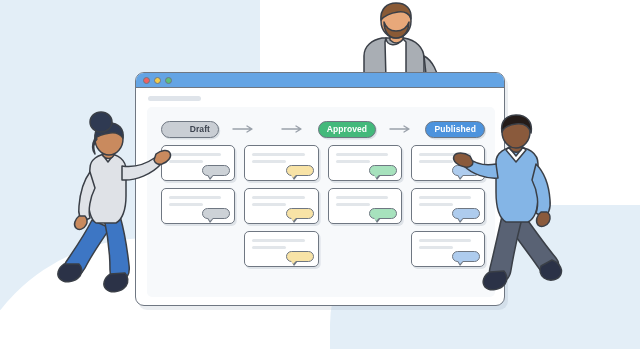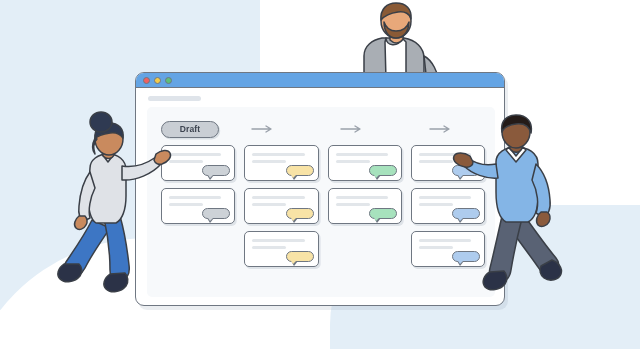--- a/index.html
+++ b/index.html
@@ -58,21 +58,21 @@
     position:absolute;left:14px;top:12px;right:10px;height:20px;
     display:flex;align-items:center;
   }
   .badge{
     height:17px;min-width:58px;padding:0 8px;box-sizing:border-box;
     border:1.4px solid #6f7782;border-radius:9px;
     display:flex;align-items:center;justify-content:center;
     font-size:8.5px;font-weight:700;letter-spacing:.1px;white-space:nowrap;
     box-shadow:1.2px 1.6px 0 rgba(120,135,150,.22);
   }
-  .badge.draft{background:#c9ced4;color:#3d4450;}
+  .badge.draft{background:#c9ced4;color:#3d4450;justify-content:flex-end;}
   .badge.review{background:#f6c945;color:#4a3c10;}
   .badge.approved{background:#43b97b;color:#ffffff;}
   .badge.published{background:#4c93dd;color:#ffffff;}
   .arrow{flex:1;display:flex;align-items:center;justify-content:center;}
   .arrow svg{display:block;}
 
   
   .columns{
     position:absolute;left:14px;top:38px;right:10px;bottom:10px;
     display:flex;gap:9px;
@@ -178,27 +178,33 @@
           </svg>
         </span>
 
 
         <span class="arrow">
           <svg width="24" height="8" viewBox="0 0 24 8">
             <path d="M1 4 H19 M15 1 L20 4 L15 7" stroke="#9aa1aa" stroke-width="1.4" fill="none" stroke-linecap="round" stroke-linejoin="round"></path>
           </svg>
         </span>
 
+        <div class="badge approved">
+          <span>Approved</span>
+        </div>
 
         <span class="arrow">
           <svg width="24" height="8" viewBox="0 0 24 8">
             <path d="M1 4 H19 M15 1 L20 4 L15 7" stroke="#9aa1aa" stroke-width="1.4" fill="none" stroke-linecap="round" stroke-linejoin="round"></path>
           </svg>
         </span>
 
+        <div class="badge published">
+          <span>Published</span>
+        </div>
 
       </div>
 
       <div class="columns">
 
         <div class="column">
           <div class="card">
             <span class="line l1"></span>
             <span class="line l2"></span>
             <span class="bubble gray"></span>

